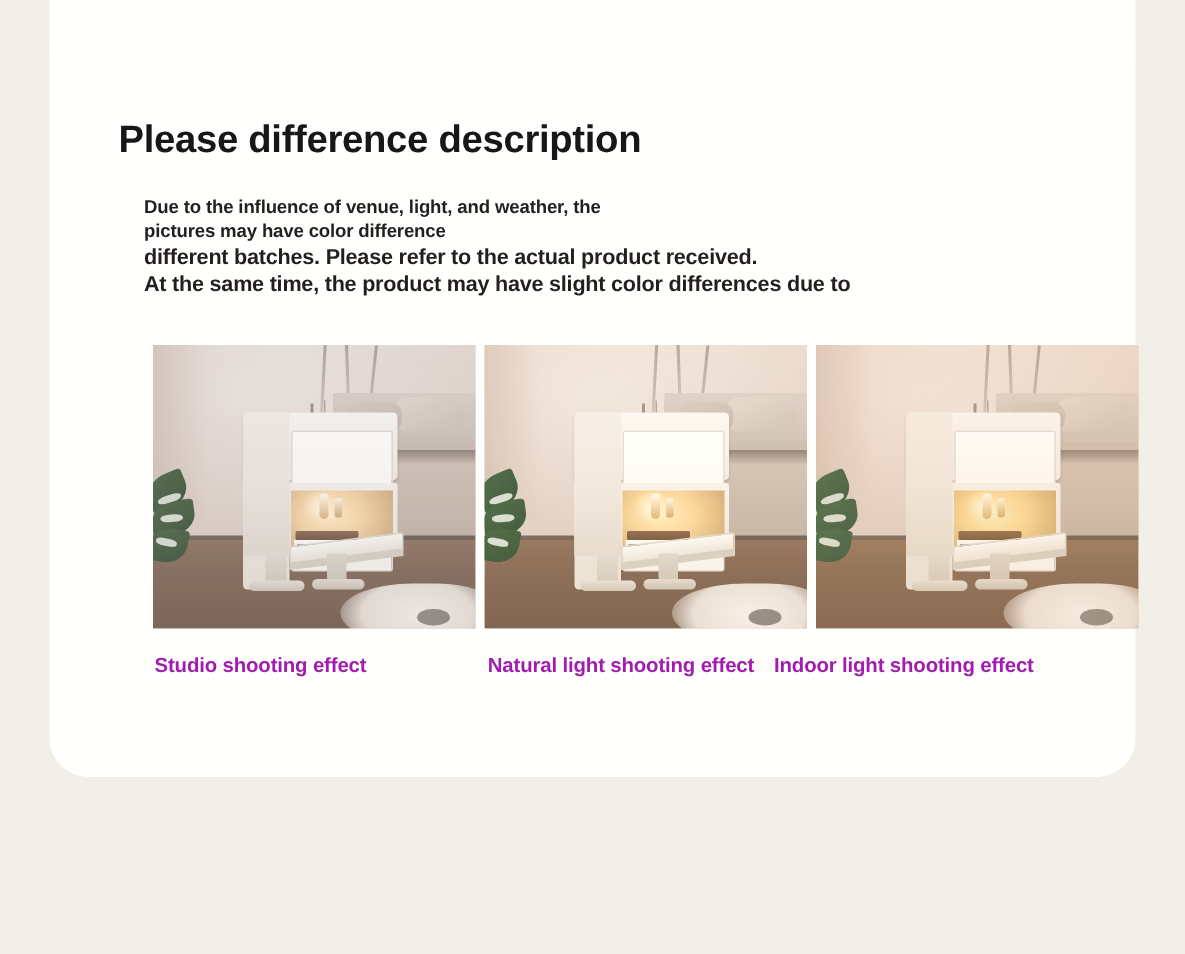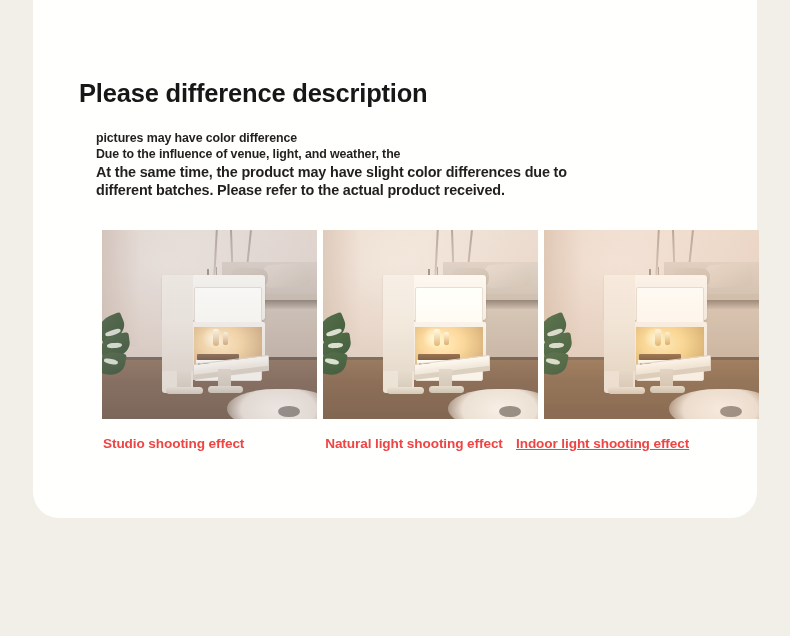--- a/index.html
+++ b/index.html
@@ -360,45 +360,45 @@
     content: ""; position: absolute; inset: 0;
     background: rgba(255,214,196,0.17);
     pointer-events: none;
   }
 
   
   .caption {
     margin-top: 17px;
     font-size: 13.6px;
     font-weight: 700;
-    color: #ef4444;
+    color: #a21caf;
     letter-spacing: -0.1px;
     white-space: nowrap;
   }
   .cell-1 .caption { margin-left: 1px; }
   .cell-2 .caption { margin-left: -33px; text-align: center; }
-  .cell-3 .caption { margin-left: -28px; text-decoration: underline; }
+  .cell-3 .caption { margin-left: -28px; }
 </style>
 </head>
 <body>
 
 <div class="page">
 
   <div class="card">
 
     <div class="title">Please difference description</div>
 
     <div class="desc">
       <div class="desc-p1">
+        <span class="desc-line">Due to the influence of venue, light, and weather, the</span>
         <span class="desc-line">pictures may have color difference</span>
-        <span class="desc-line">Due to the influence of venue, light, and weather, the</span>
       </div>
       <div class="desc-p2">
+        <span class="desc-line">different batches. Please refer to the actual product received.</span>
         <span class="desc-line">At the same time, the product may have slight color differences due to</span>
-        <span class="desc-line">different batches. Please refer to the actual product received.</span>
       </div>
     </div>
 
     <div class="photo-row">
 
       <div class="photo-cell cell-1">
         <div class="photo studio">
           <div class="scene">
             <div class="wall"></div>
             <div class="curtain"></div>

